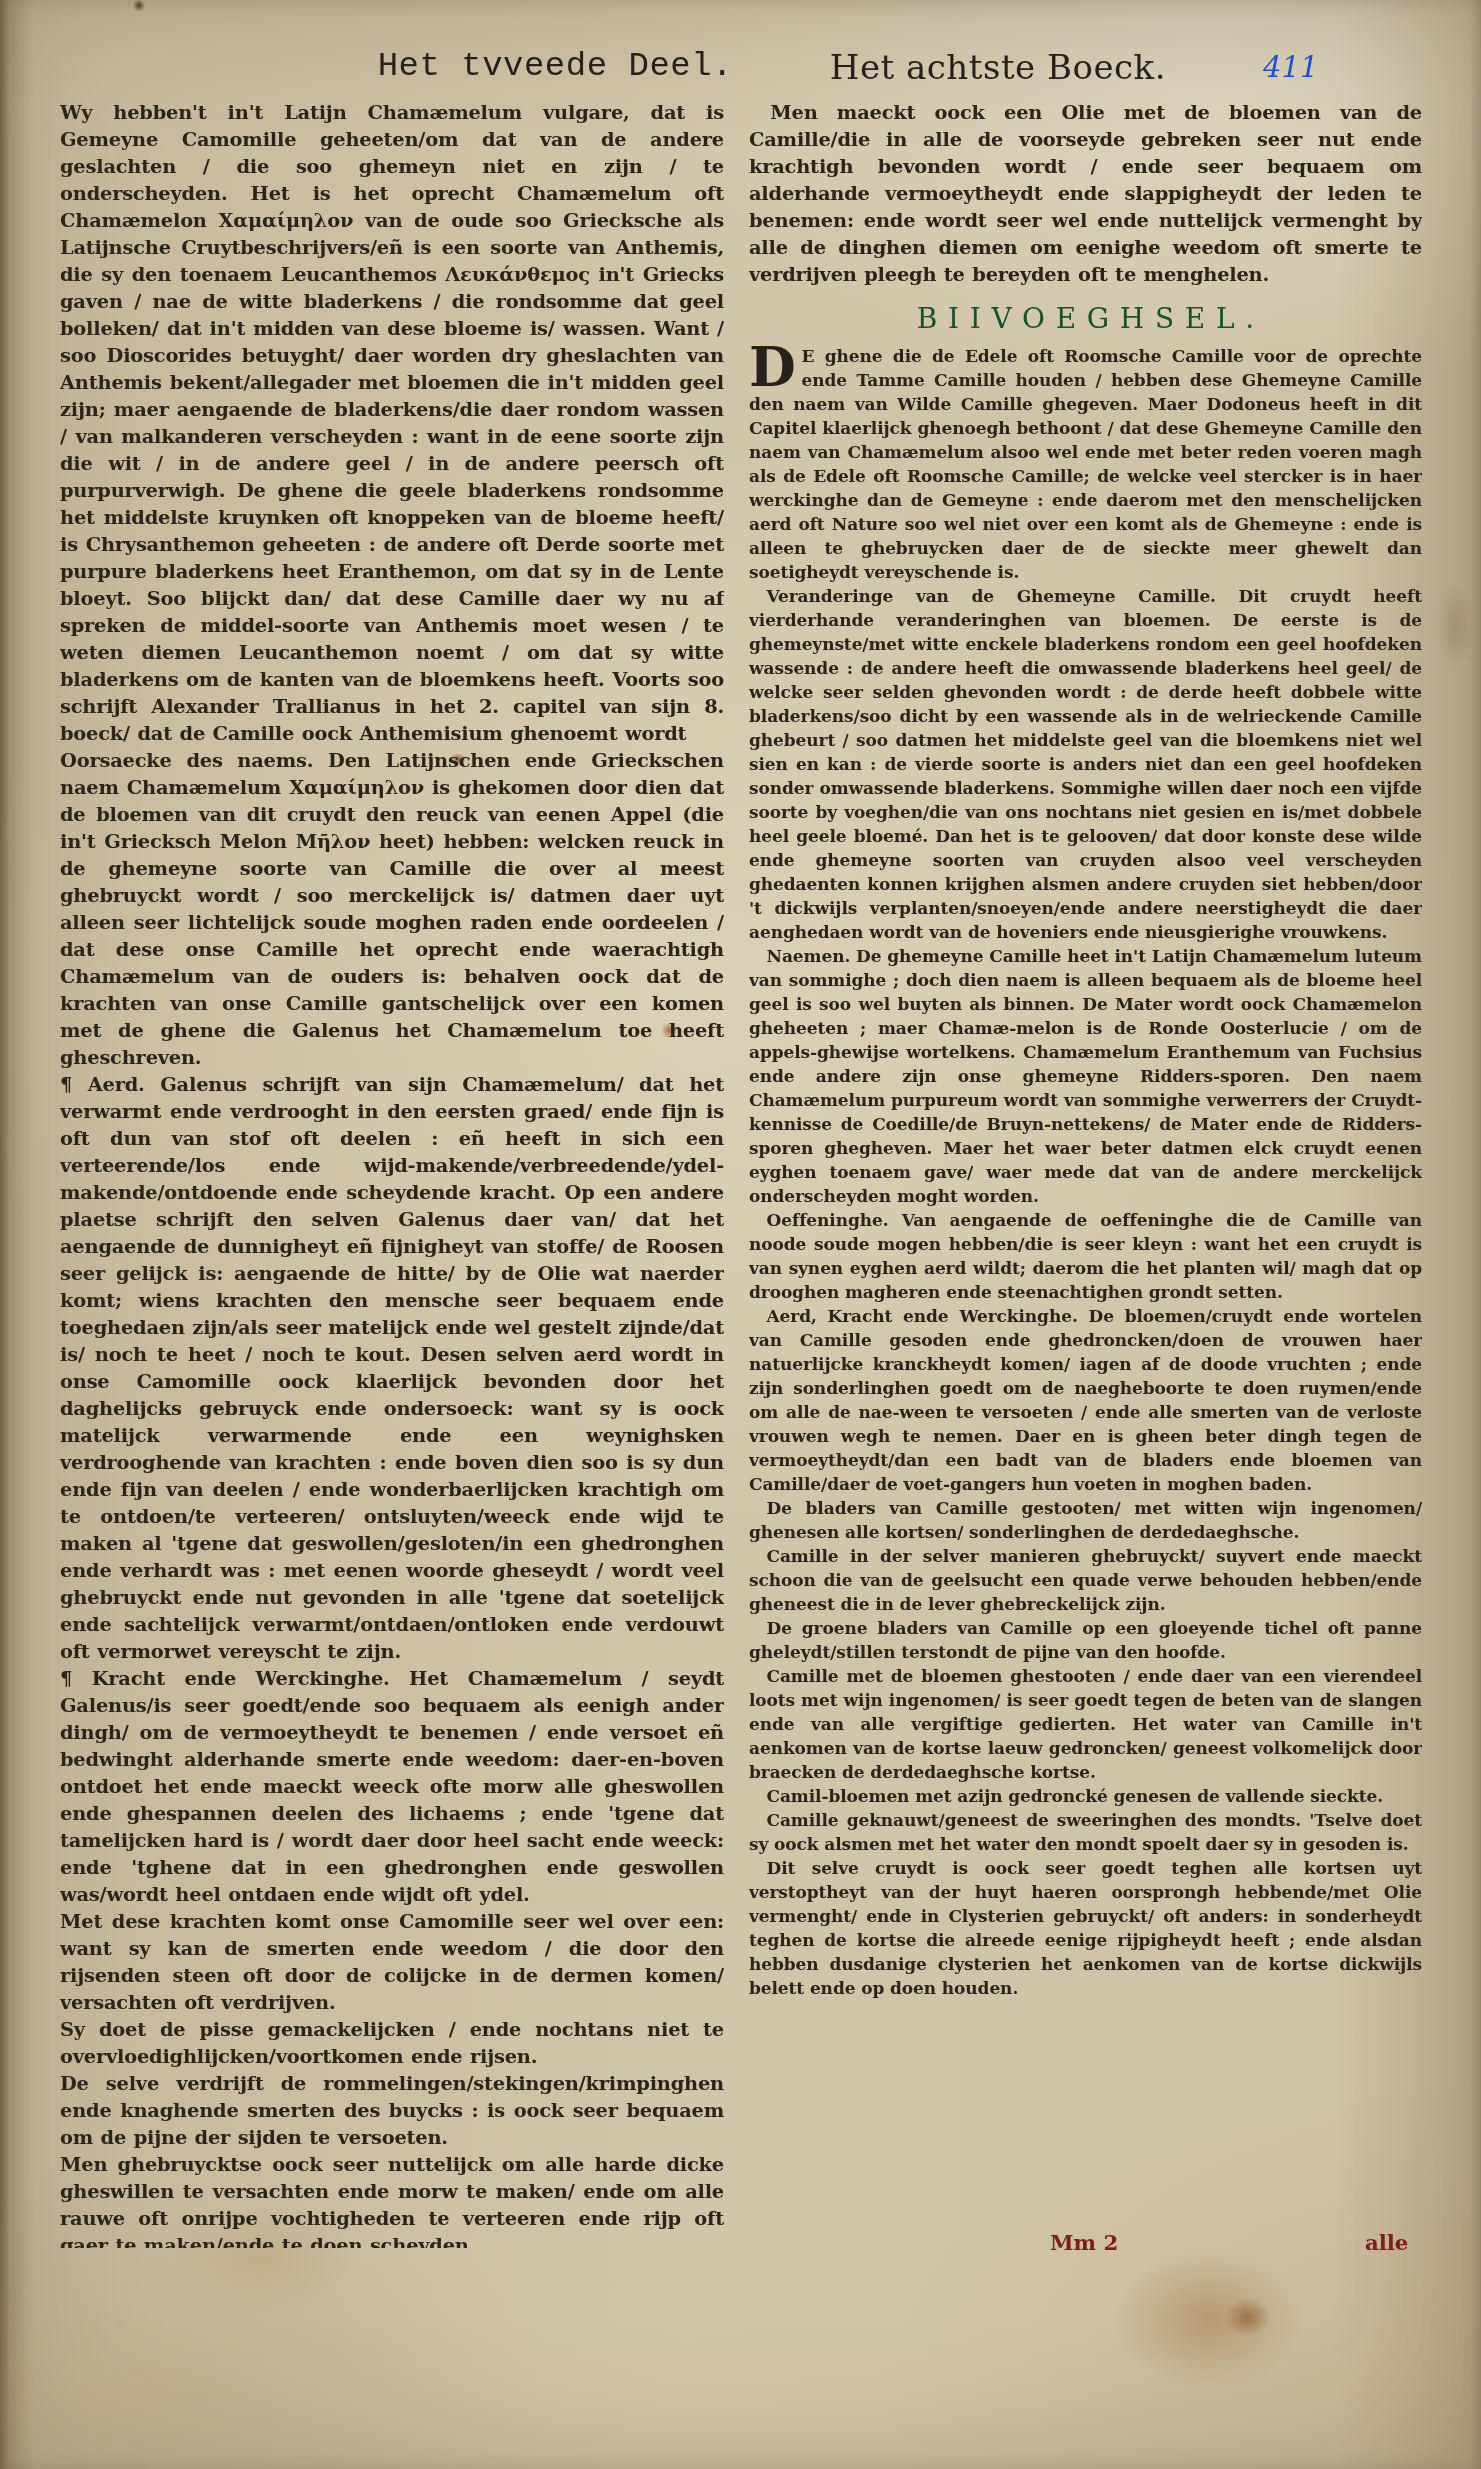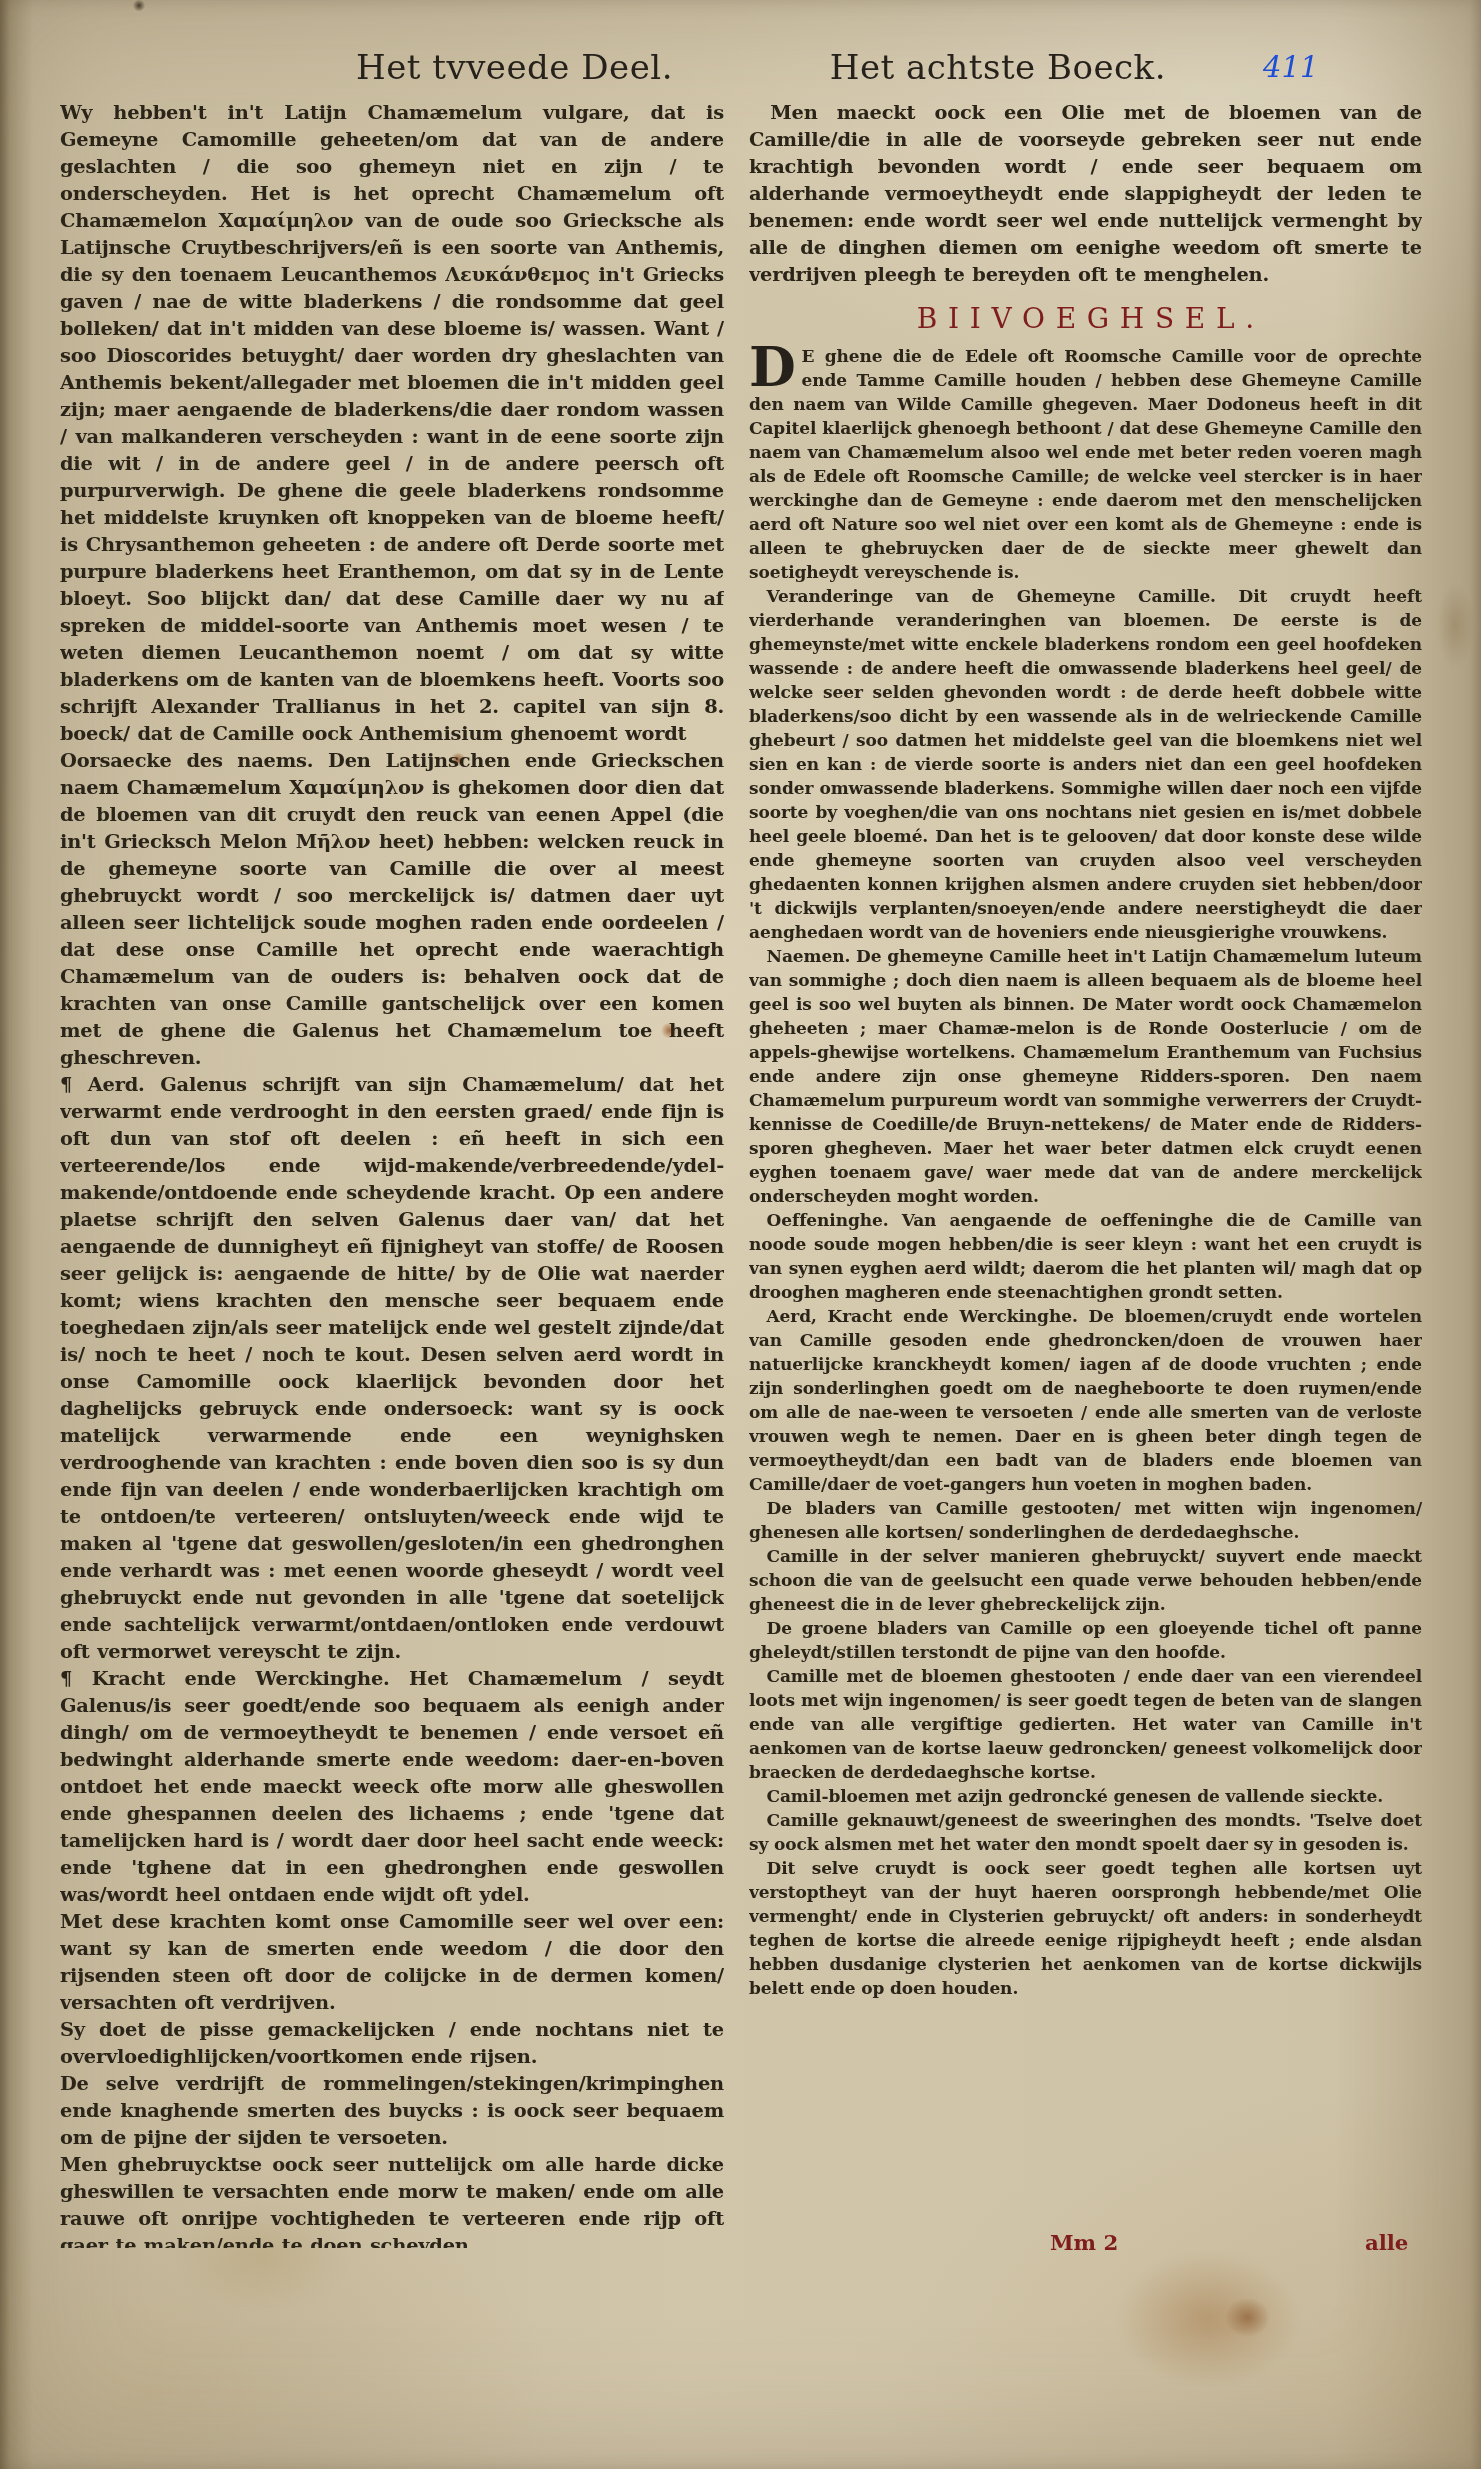--- a/index.html
+++ b/index.html
@@ -34,21 +34,21 @@
   .stain-bl{left:175px;top:2203px;width:175px;height:107px;border-radius:50%;
     background:radial-gradient(ellipse,rgba(160,132,70,0.20),rgba(160,132,70,0) 70%);
     filter:blur(3.9px);}
   .stain-mid-r{left:1436px;top:582px;width:39px;height:87px;border-radius:50%;
     background:radial-gradient(ellipse,rgba(120,96,58,0.30),rgba(120,96,58,0) 70%);}
 
   .hdr{
     position:absolute;top:47px;font-size:34px;color:#26211a;
     letter-spacing:0.5px;white-space:nowrap;
   }
-  .hdr-left{left:296px;width:437px;text-align:center;}
+  .hdr-left{left:296px;width:437px;text-align:right;font-family:Liberation Mono, monospace;}
   .hdr-right{left:749px;width:417px;text-align:right;}
   .pagenum{position:absolute;top:50px;left:1263px;width:107px;text-align:left;
     font-size:29px;color:#1d4ed8;font-style:italic;}
 
   .col{
     position:absolute;color:#2b2418;text-align:justify;overflow:hidden;
   }
   .col p{margin:0;padding:0;}
   .left-col{
     left:60px;top:99px;width:664px;height:2149px;
@@ -57,21 +57,21 @@
   }
   .right-col{
     left:749px;top:99px;width:673px;height:2145px;
   }
   .rc-intro{
     font-size:19.4px;line-height:27px;font-weight:bold;letter-spacing:-0.2px;
     word-spacing:1px;text-indent:21.3px;
   }
   .bvg-head{
     margin:13.6px 0 9.7px 0 !important;text-align:center;font-weight:normal;
-    font-size:28px;letter-spacing:10.7px;color:#7f1d1d;text-indent:10.7px;
+    font-size:28px;letter-spacing:10.7px;color:#14532d;text-indent:10.7px;
   }
   .bvg-body{
     font-size:17px;line-height:24px;font-weight:bold;letter-spacing:-0.1px;
   }
   .bvg-body p{text-indent:17.5px;}
   .bvg-body p.nodent{text-indent:0;}
   .dropcap{
     float:left;font-size:54px;line-height:43px;font-weight:bold;
     padding:1.9px 5.8px 0 0;color:#26211a;
   }

